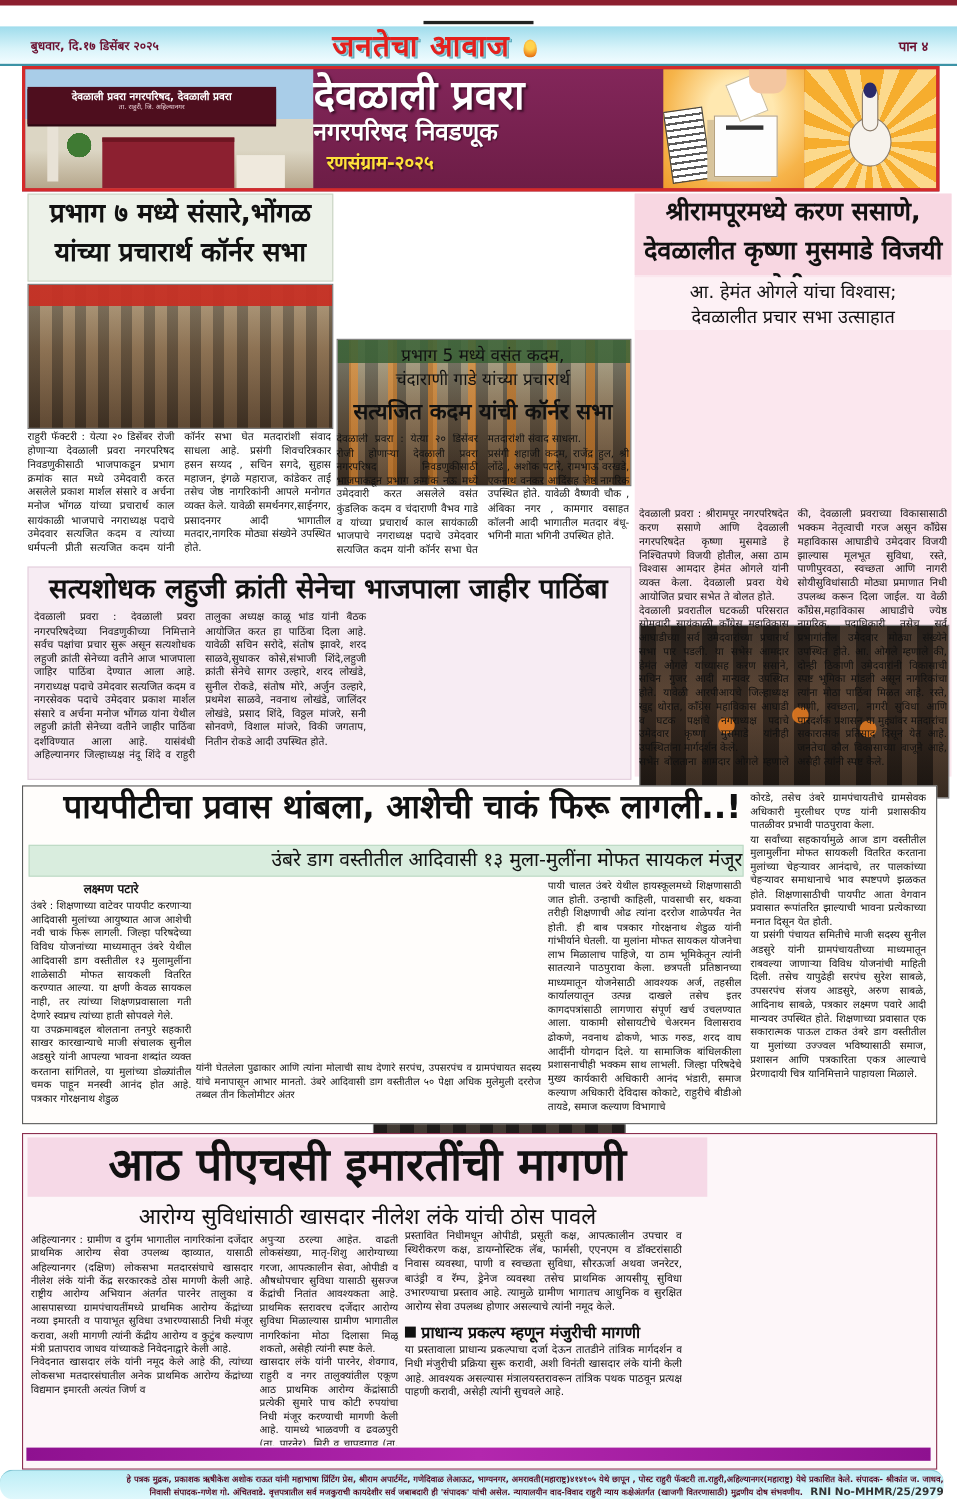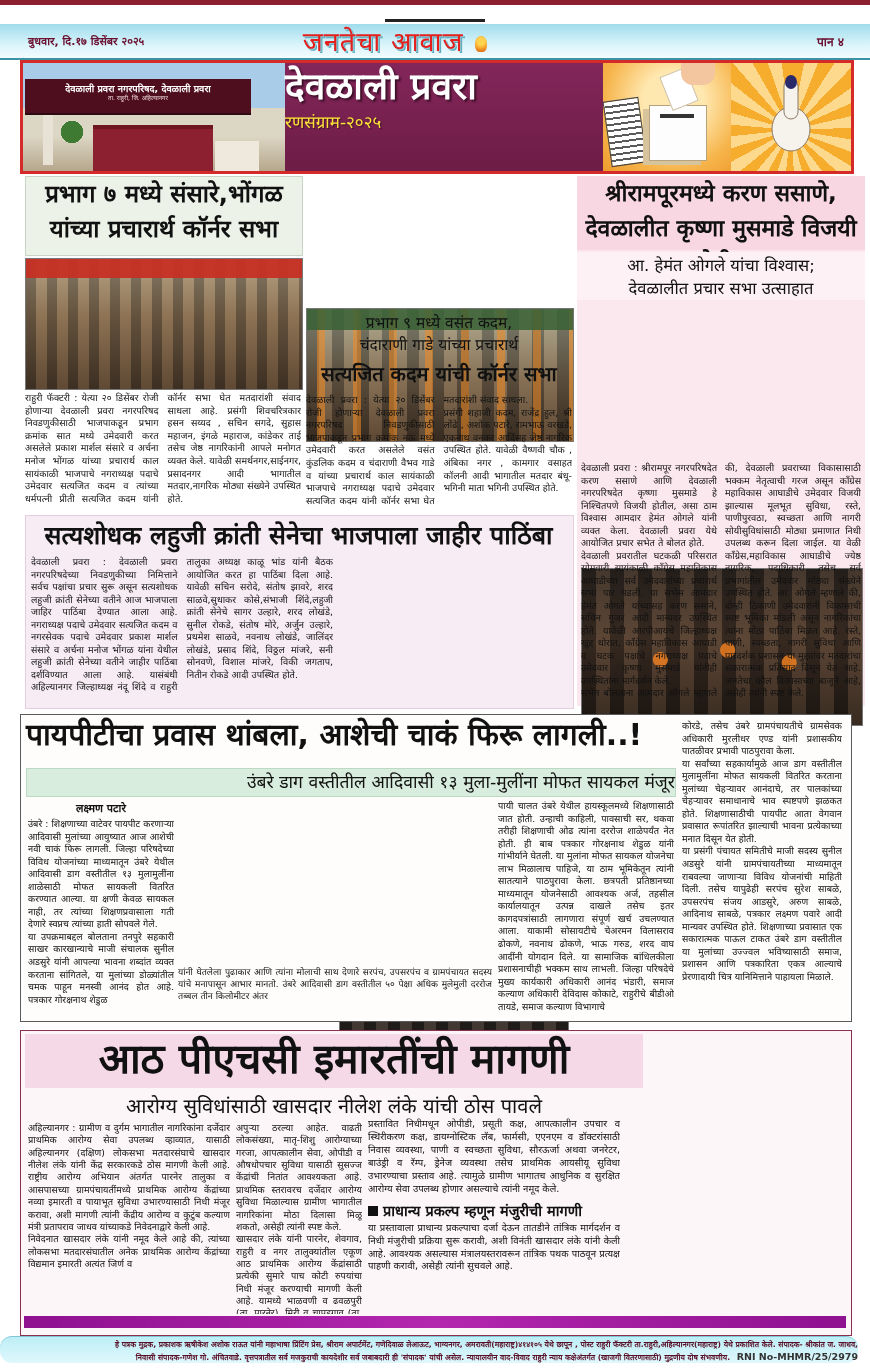--- a/index.html
+++ b/index.html
@@ -9,21 +9,21 @@
   .jt{text-align:justify;}
   .pre{white-space:pre-line;}
 
   
   .topline{left:0;top:0;width:870px;height:5px;background:#8c1f2f;}
   .masthead{left:0;top:24px;width:870px;height:34px;
             background:linear-gradient(180deg,#9fdcec 0%,#d9f4fa 60%,#f2fcff 100%);
             border-bottom:2px solid #3c93a6;}
   .mh-date{left:28px;top:33px;font-size:11px;font-weight:bold;color:#6b1030;}
   .mh-page{right:26px;top:33px;font-size:12px;font-weight:bold;color:#6b1030;}
-  .mh-logo{left:0;top:22px;width:792px;text-align:center;font-size:27px;font-weight:400;
+  .mh-logo{left:0;top:22px;width:792px;text-align:center;font-size:27px;font-weight:700;
            color:#e41f1c;letter-spacing:1px;
            text-shadow:1px 1px 0 #8ed0de,2px 2px 0 #5aa8ba;}
   .mh-tagrule{left:385px;top:19px;width:100px;height:3px;background:#222;}
   .logo-emblem{display:inline-block;width:12px;height:16px;border-radius:50% 50% 40% 40%;
            background:radial-gradient(circle at 50% 35%,#ffd34d 0 30%,#f08a1e 70%,#c9560d);
            vertical-align:middle;margin:0 2px;}
 
   
   .banner{left:20px;top:60px;width:828px;height:108px;border:3px solid #d42a2a;
           display:flex;background:#7c2250;}
@@ -36,22 +36,22 @@
   .gate-pillar{position:absolute;left:20px;top:16px;width:10px;height:86px;background:#e8e2d6;}
   .bldg{position:absolute;left:70px;bottom:0;width:120px;height:42px;background:#8c2030;
           border-top:4px solid #6d1622;}
   .bldg:after{content:"";position:absolute;right:-46px;bottom:0;width:44px;height:30px;background:#efe9dd;}
   .palm{position:absolute;left:36px;bottom:26px;width:26px;height:26px;border-radius:50%;
           background:radial-gradient(circle,#3f7a33 0 60%,transparent 61%);}
   .banner-center{position:relative;flex:1;background:linear-gradient(180deg,#83265a 0%,#6d1d46 100%);
           text-align:left;color:#fff;padding-top:4px;}
   .bc-l1{font-size:37px;font-weight:800;line-height:1.1;text-shadow:2px 2px 2px #3c0f28;}
   .bc-l2{font-size:22px;font-weight:800;line-height:1.2;text-shadow:1px 1px 1px #3c0f28;}
-  .bc-l3{display:inline-block;margin-top:2px;font-size:17px;font-weight:400;color:#ffe13a;
-          text-shadow:1px 1px 1px #3c0f28;}
+  .bc-l3{display:inline-block;margin-top:2px;font-size:17px;font-weight:700;color:#ffe13a;
+          text-shadow:1px 1px 1px #3c0f28;margin-left:12px;}
   .ballot-art{position:relative;width:128px;height:100%;overflow:hidden;
           background:radial-gradient(circle at 55% 35%,#ffe8b0 0 30%,#f6b44a 70%,#ef9b2d 100%);}
   .evm{position:absolute;left:4px;bottom:6px;width:34px;height:64px;transform:rotate(-8deg);
           background:repeating-linear-gradient(0deg,#ffffff 0 4px,#5a5a5a 4px 6px);border:1px solid #444;}
   .bbox{position:absolute;left:46px;bottom:10px;width:56px;height:54px;background:#fdfdfd;
           border:1px solid #b7a27e;box-shadow:-6px 4px 0 #d8c49c;}
   .bbox:before{content:"";position:absolute;left:10px;top:8px;width:34px;height:4px;background:#333;}
   .bslip{position:absolute;left:62px;top:8px;width:26px;height:34px;background:#fff;
           border:1px solid #cdbf9e;transform:rotate(-22deg);}
   .bhand{position:absolute;left:78px;top:0px;width:34px;height:22px;border-radius:0 0 12px 12px;
@@ -105,21 +105,21 @@
 
   
   .a4-wrap{left:25px;top:515px;width:547px;height:192px;background:#f7ecf3;border:1px solid #e3cfdd;}
   .a4-head{left:25px;top:517px;width:547px;font-size:25px;font-weight:800;text-align:center;}
   .a4-body{left:31px;top:556px;width:302px;height:146px;font-size:9.4px;line-height:1.33;
       column-count:2;column-gap:9px;overflow:hidden;}
   .a4-photo{left:339px;top:556px;width:228px;height:146px;}
 
   
   .a5-wrap{left:20px;top:714px;width:830px;height:306px;background:#fffdfb;border:1px solid #5a5a5a;}
-  .a5-head{left:26px;top:718px;width:648px;font-size:30px;font-weight:800;text-align:left;line-height:1.15;}
+  .a5-head{left:26px;top:718px;width:648px;font-size:30px;font-weight:800;text-align:right;line-height:1.15;}
   .a5-sub{left:26px;top:768px;width:648px;height:27px;background:#d9edde;border:1px solid #bcd9c4;
       font-size:17.5px;text-align:right;line-height:1.5;}
   .a5-byline{left:28px;top:800px;width:146px;text-align:center;font-size:11px;font-weight:800;}
   .a5-col1{left:28px;top:818px;width:146px;height:196px;font-size:9.3px;line-height:1.35;overflow:hidden;}
   .a5-caption{left:178px;top:966px;width:314px;height:48px;font-size:9px;line-height:1.35;overflow:hidden;}
   .a5-col2{left:498px;top:800px;width:176px;height:214px;font-size:9.3px;line-height:1.35;overflow:hidden;}
   .a5-col3{left:682px;top:720px;width:160px;height:296px;font-size:9.3px;line-height:1.35;overflow:hidden;}
 
   
   .a6-wrap{left:20px;top:1030px;width:830px;height:304px;background:#fdf6f9;border:1px solid #8c2f4f;}
@@ -163,20 +163,21 @@
       <div class="gate-pillar"></div>
       <div class="gate-bar">
         <div>देवळाली प्रवरा नगरपरिषद, देवळाली प्रवरा</div>
         <div class="gate-sub">ता. राहुरी, जि. अहिल्यानगर</div>
       </div>
       <div class="palm"></div>
       <div class="bldg"></div>
     </div>
     <div class="banner-center">
       <div class="bc-l1">देवळाली प्रवरा</div>
+      <div class="bc-l2">नगरपरिषद निवडणूक</div>
       <div class="bc-l3">रणसंग्राम-२०२५</div>
     </div>
     <div class="ballot-art">
       <div class="evm"></div>
       <div class="bbox"></div>
       <div class="bslip"></div>
       <div class="bhand"></div>
     </div>
     <div class="finger-art">
       <svg width="60" height="86" viewBox="0 0 60 86">
@@ -186,21 +187,21 @@
       </svg>
     </div>
   </div>
 
   <div class="abs a1-head pre">प्रभाग ७ मध्ये संसारे,भोंगळ
 यांच्या प्रचारार्थ कॉर्नर सभा</div>
   <div class="abs a1-photo photo ph-a1"></div>
   <div class="abs a1-body jt pre">राहुरी फॅक्टरी : येत्या २० डिसेंबर रोजी होणाऱ्या देवळाली प्रवरा नगरपरिषद निवडणुकीसाठी भाजपाकडून प्रभाग क्रमांक सात मध्ये उमेदवारी करत असलेले प्रकाश मार्शल संसारे व अर्चना मनोज भोंगळ यांच्या प्रचारार्थ काल सायंकाळी भाजपाचे नगराध्यक्ष पदाचे उमेदवार सत्यजित कदम व त्यांच्या धर्मपत्नी प्रीती सत्यजित कदम यांनी कॉर्नर सभा घेत मतदारांशी संवाद साधला आहे. प्रसंगी शिवचरित्रकार हसन सय्यद , सचिन सगदे, सुहास महाजन, इंगळे महाराज, कांडेकर ताई तसेच जेष्ठ नागरिकांनी आपले मनोगत व्यक्त केले. यावेळी समर्थनगर,साईनगर, प्रसादनगर आदी भागातील मतदार,नागरिक मोठ्या संख्येने उपस्थित होते.</div>
 
   <div class="abs a2-photo photo ph-a2"></div>
-  <div class="abs a2-caption pre">प्रभाग ९ मध्ये वसंत कदम,
+  <div class="abs a2-caption pre">प्रभाग 5 मध्ये वसंत कदम,
 चंदाराणी गाडे यांच्या प्रचारार्थ</div>
   <div class="abs a2-head">सत्यजित कदम यांची कॉर्नर सभा</div>
   <div class="abs a2-body jt pre">देवळाली प्रवरा : येत्या २० डिसेंबर रोजी होणाऱ्या देवळाली प्रवरा नगरपरिषद निवडणुकीसाठी भाजपाकडून प्रभाग क्रमांक नऊ मध्ये उमेदवारी करत असलेले वसंत कुंडलिक कदम व चंदाराणी वैभव गाडे व यांच्या प्रचारार्थ काल सायंकाळी भाजपाचे नगराध्यक्ष पदाचे उमेदवार सत्यजित कदम यांनी कॉर्नर सभा घेत मतदारांशी संवाद साधला.
 प्रसंगी शहाजी कदम, राजेंद्र हुल, श्री लोंढे , अशोक पटारे, रामभाऊ वरखडे, एकनाथ वनकर आदिंसह जेष्ठ नागरिक उपस्थित होते. यावेळी वैष्णवी चौक , अंबिका नगर , कामगार वसाहत कॉलनी आदी भागातील मतदार बंधू-भगिनी माता भगिनी उपस्थित होते.</div>
 
   <div class="abs a3-wrap"></div>
   <div class="abs a3-head pre">श्रीरामपूरमध्ये करण ससाणे,
 देवळालीत कृष्णा मुसमाडे विजयी होतील</div>
   <div class="abs a3-sub pre">आ. हेमंत ओगले यांचा विश्वास;
 देवळालीत प्रचार सभा उत्साहात</div>

